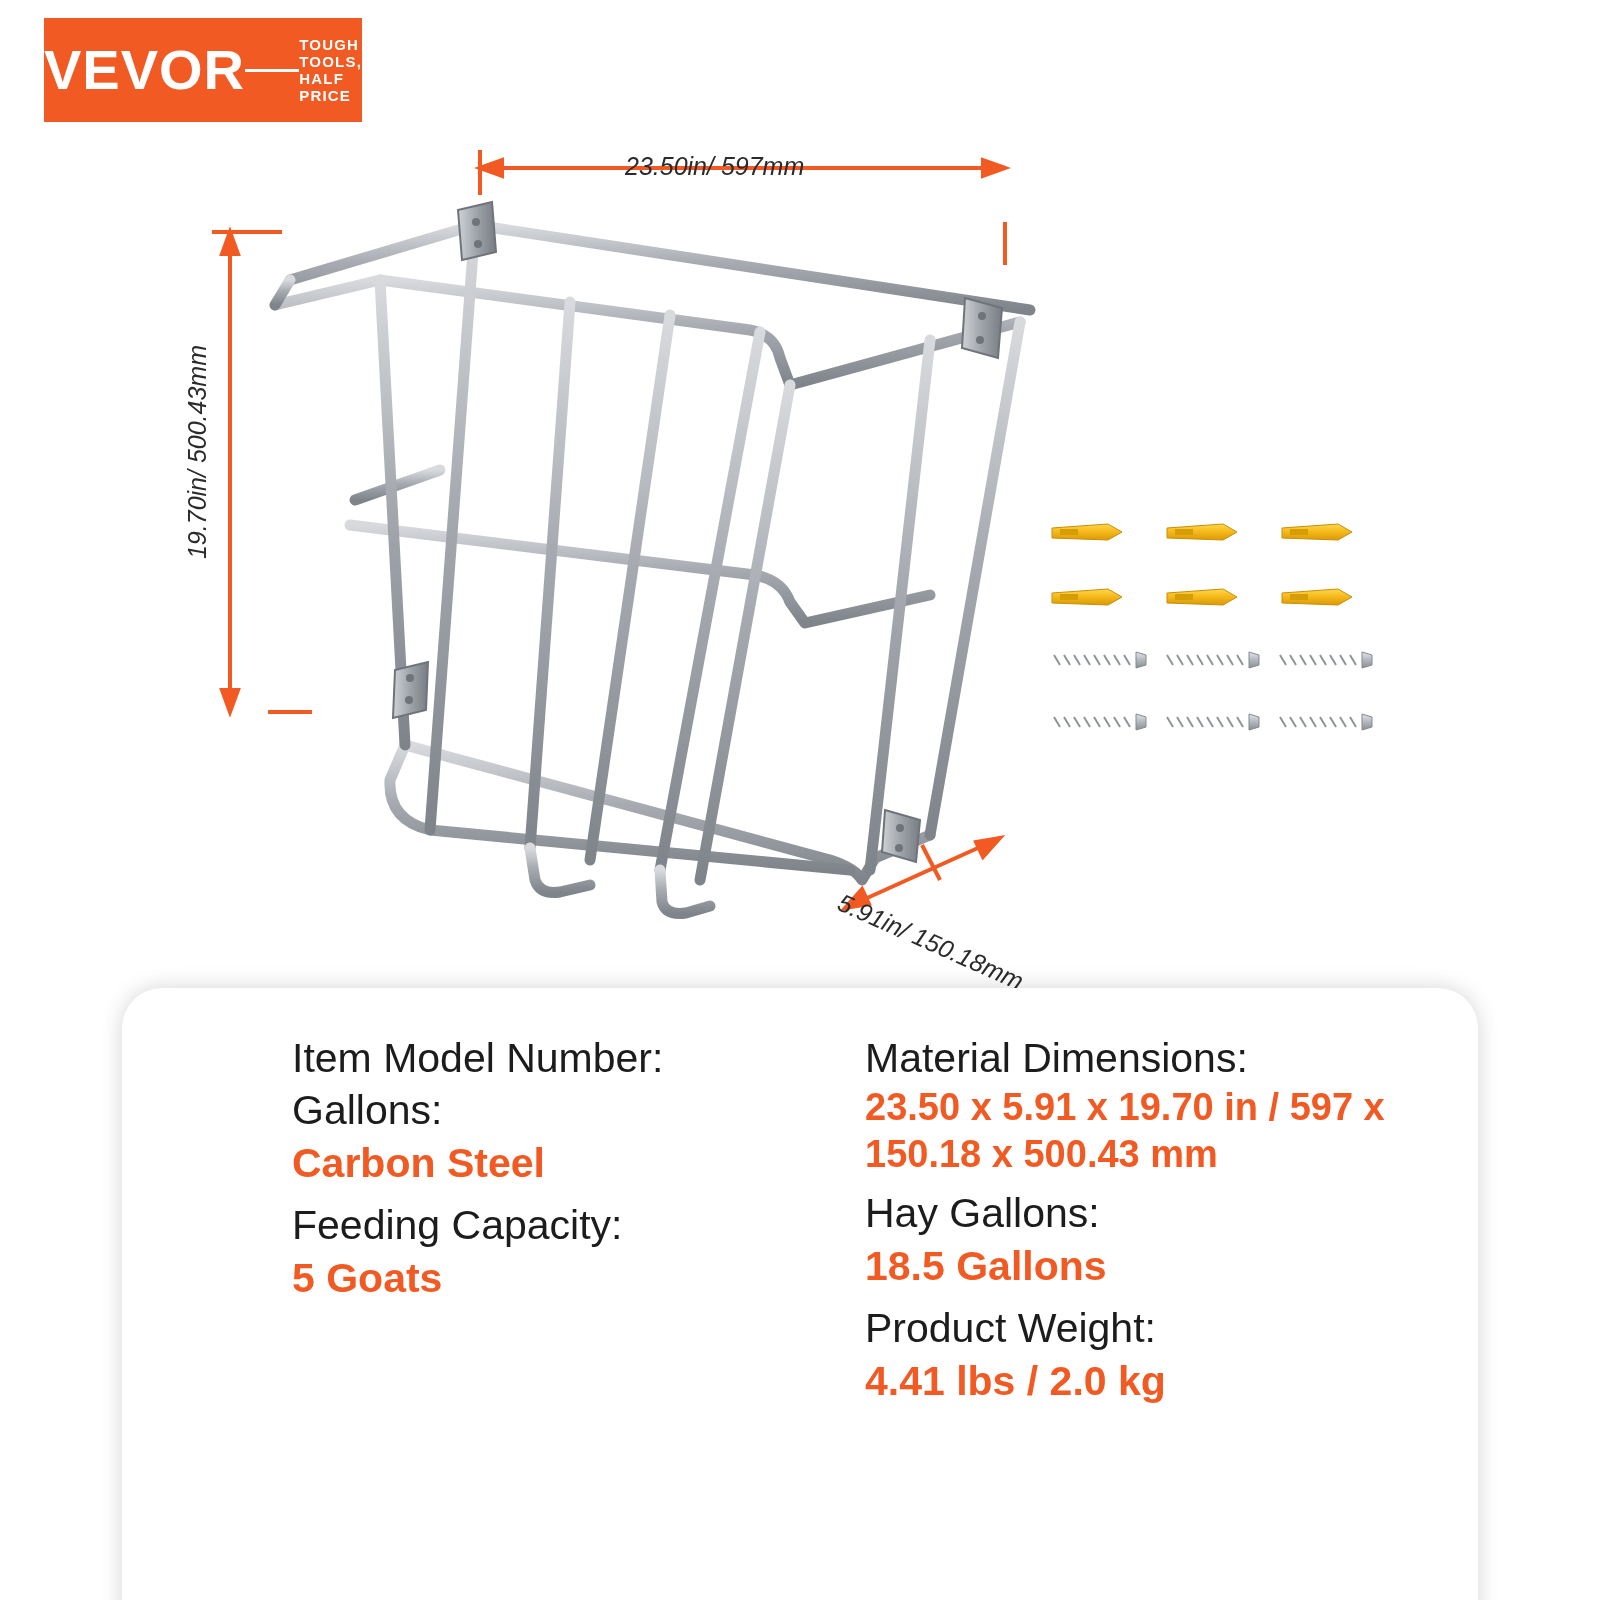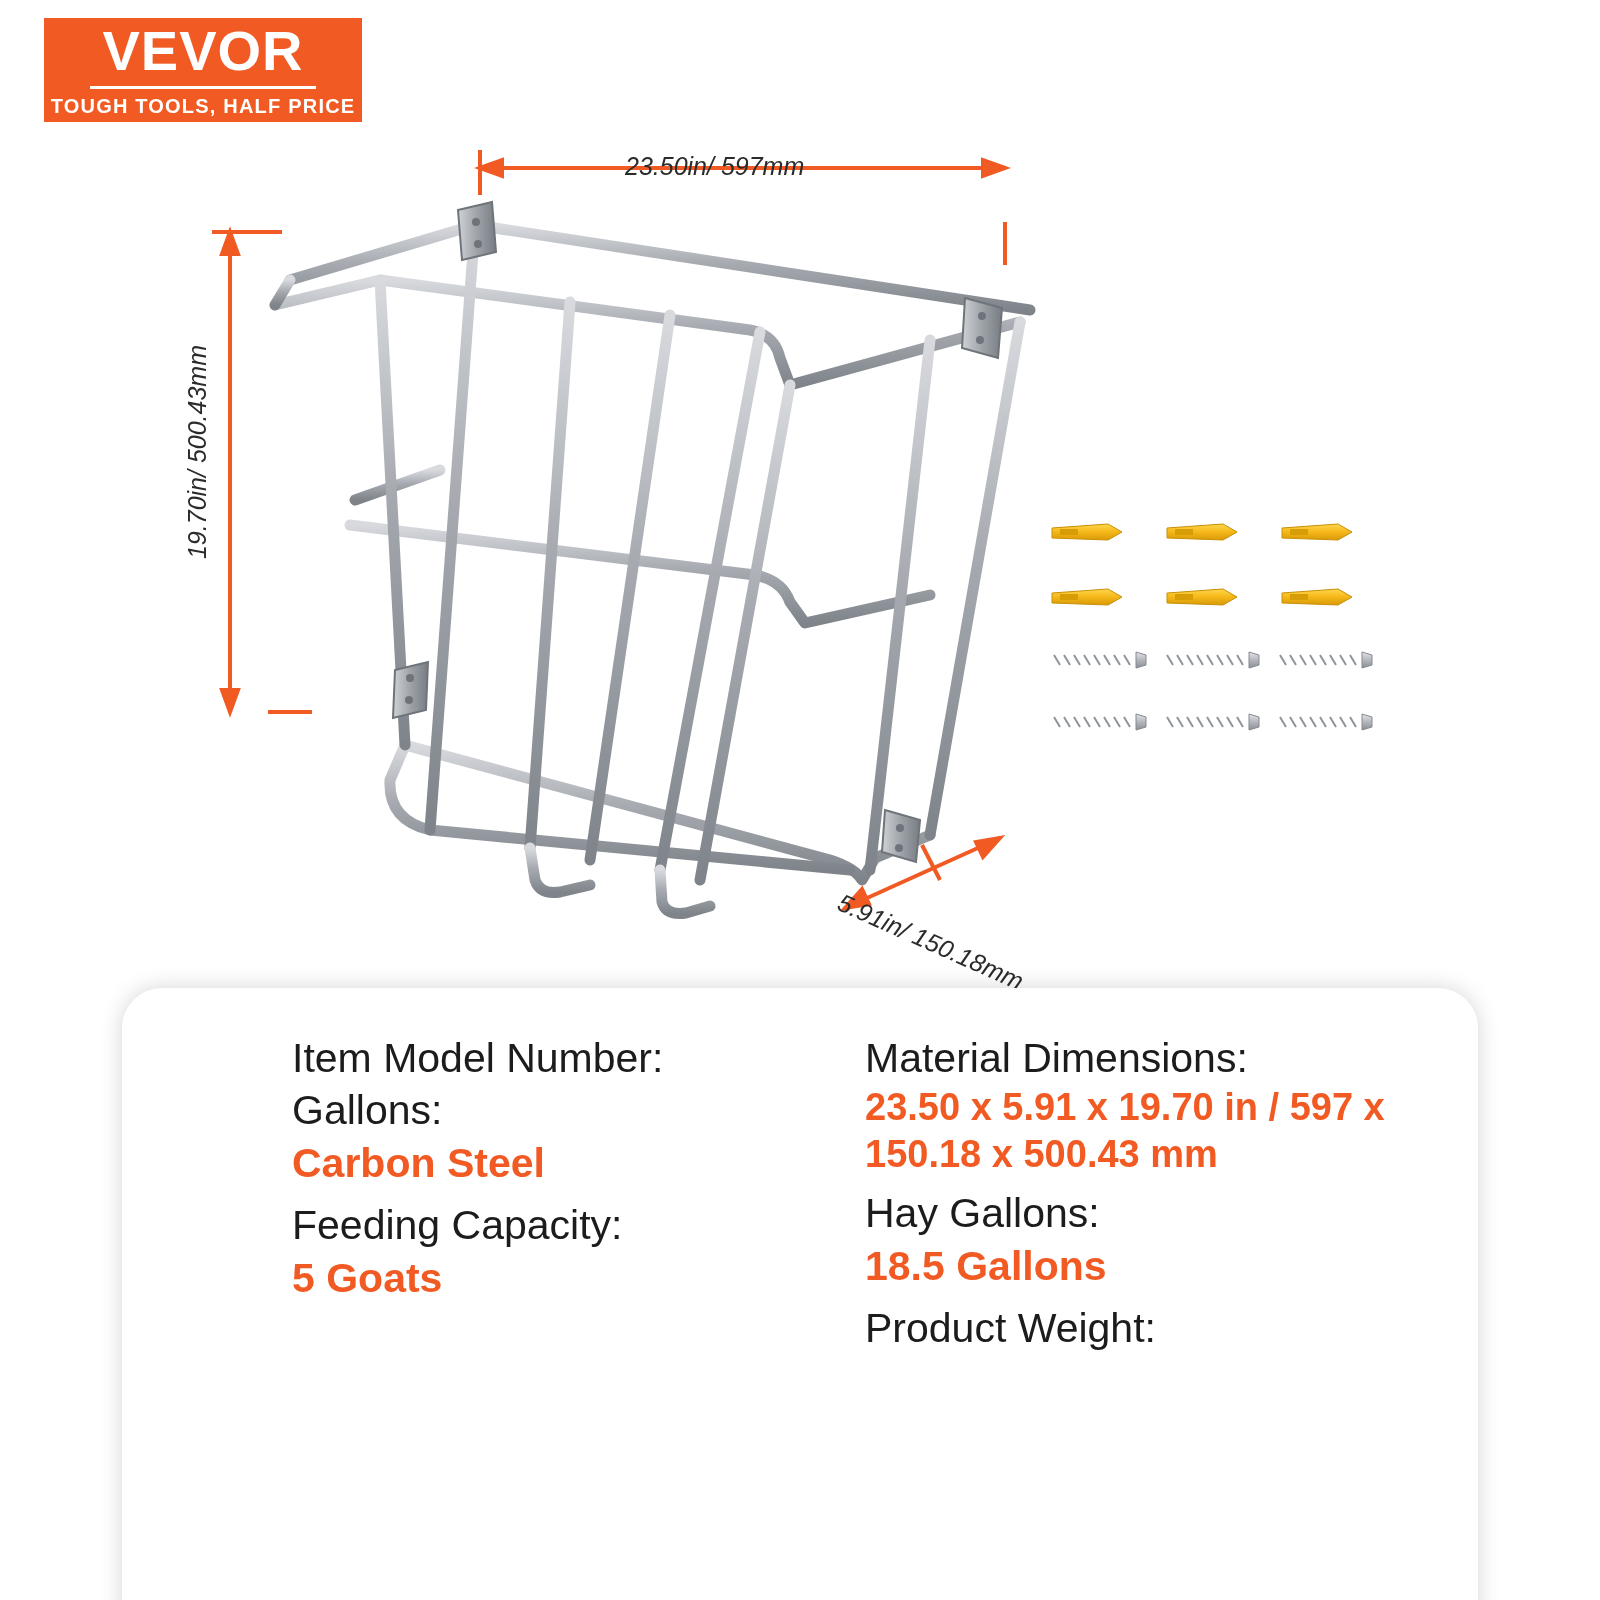--- a/index.html
+++ b/index.html
@@ -21,41 +21,41 @@
 
   
   .logo {
     position: absolute;
     left: 44px;
     top: 18px;
     width: 318px;
     height: 104px;
     background: #f15a22;
     display: flex;
-    flex-direction: column;
+    flex-direction: row;
     align-items: center;
     justify-content: center;
   }
   .logo-word {
     color: #ffffff;
     font-size: 56px;
     font-weight: bold;
     letter-spacing: 1px;
     line-height: 1;
     font-family: "Liberation Sans", sans-serif;
   }
   .logo-rule {
     width: 226px;
     height: 3px;
     background: #ffffff;
     margin: 7px 0 6px 0;
   }
   .logo-tag {
     color: #ffffff;
-    font-size: 20px;
+    font-size: 15px;
     letter-spacing: 1.2px;
     font-weight: bold;
   }
 
   
   .dim-label {
     position: absolute;
     color: #2b2b2b;
     font-size: 25px;
     font-style: italic;
@@ -309,16 +309,17 @@
       <div class="spec-val">Carbon Steel</div>
       <div class="spec-key">Feeding Capacity:</div>
       <div class="spec-val">5 Goats</div>
     </div>
     <div class="spec-col right">
       <div class="spec-key">Material Dimensions:</div>
       <div class="spec-val small">23.50 x 5.91 x 19.70 in / 597 x 150.18 x 500.43 mm</div>
       <div class="spec-key">Hay Gallons:</div>
       <div class="spec-val">18.5 Gallons</div>
       <div class="spec-key">Product Weight:</div>
+      <div class="spec-val">4.41 lbs / 2.0 kg</div>
     </div>
   </div>
 
 </div>
 
 </body></html>

